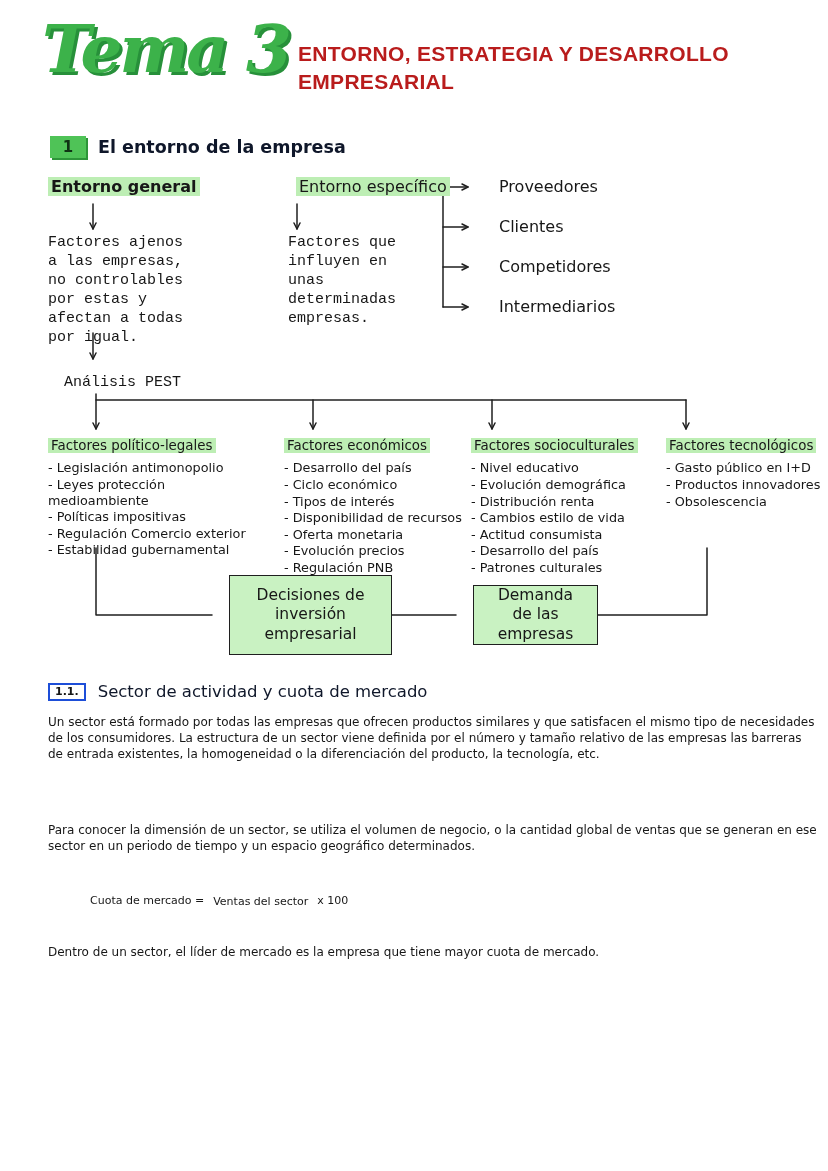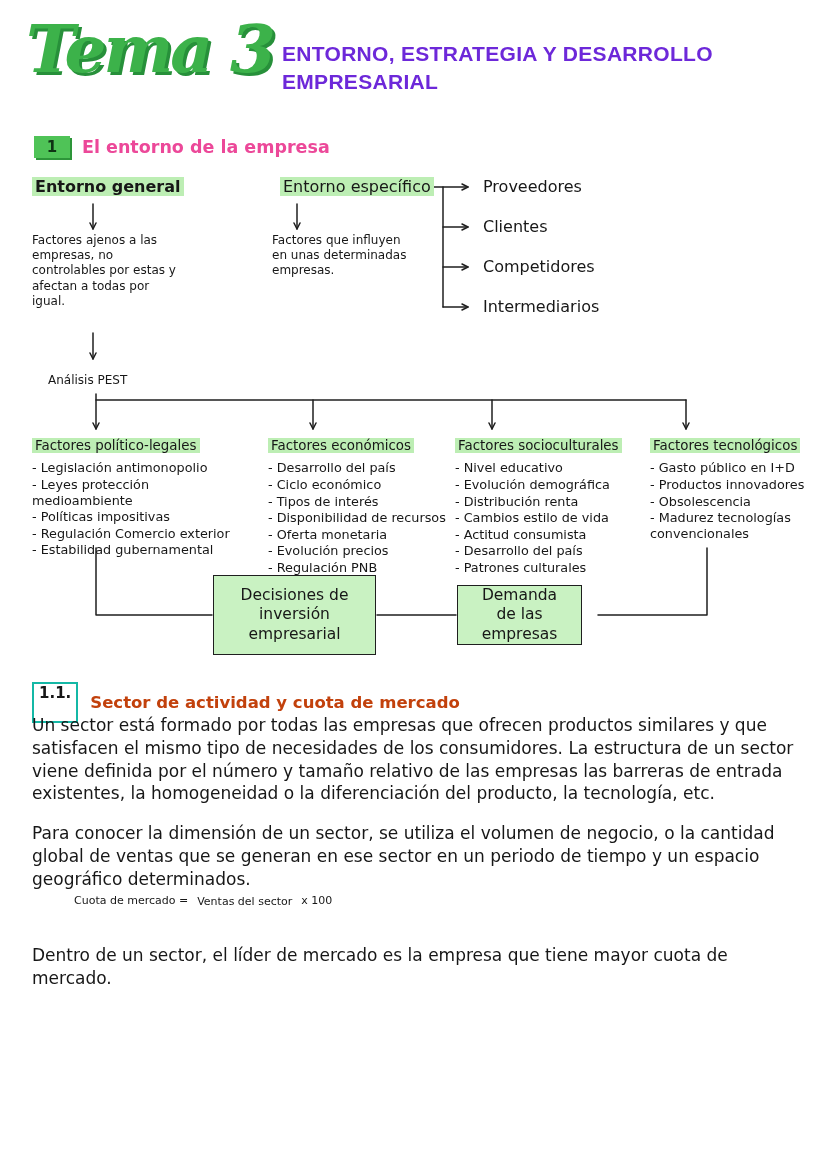--- a/index.html
+++ b/index.html
@@ -1,61 +1,61 @@
 <!DOCTYPE html>
 <html><head>
 <meta charset="utf-8">
 <style>
   * { margin:0; padding:0; box-sizing:border-box; }
   html,body { background:#ffffff; }
   body { font-family:"DejaVu Sans", sans-serif; color:#171717; }
   .page { position:relative; width:828px; height:1171px; background:#ffffff; margin:0 auto; overflow:hidden; }
-  .abs { position:absolute; }
+  .abs { position:absolute;margin-left:16px; }
   svg.connectors { position:absolute; left:0; top:0; width:828px; height:1171px; pointer-events:none; }
 
   .tema-title {
     left:26px; top:16px;
     font-family:"DejaVu Serif", serif; font-style:italic; font-weight:bold;
     font-size:66px; line-height:1; letter-spacing:-3px;
     color:#3cb24a; text-shadow:3px 3px 0 #27903a;
   }
   .subtitle {
     left:282px; top:40px; width:500px;
     font-family:"Liberation Sans", sans-serif;
-    font-size:21px; font-weight:bold; color:#6d28d9; line-height:1.32; letter-spacing:0.3px;
+    font-size:21px; font-weight:bold; color:#b91c1c; line-height:1.32; letter-spacing:0.3px;
   }
 
   .sec1-head { left:34px; top:136px; display:flex; align-items:center; gap:12px; }
   .sec1-num {
     background:#4fc357; color:#0f3314; font-weight:bold; font-size:15px;
     width:36px; text-align:center; padding:2px 0; box-shadow:2px 2px 0 #2d9539;
   }
-  .sec1-title { font-weight:bold; font-size:17.5px; color:#ec4899; }
+  .sec1-title { font-weight:bold; font-size:17.5px; color:#0f172a; }
 
   .hl { background:#bdeeb4; padding:0 3px; display:inline; }
 
   .dg-label { font-size:16px; }
-  .dg-text  { font-size:12px; line-height:1.27; }
+  .dg-text  { font-size:15px; line-height:1.27;font-family:Liberation Mono, monospace; }
   .dg-item  { font-size:16px; }
 
   .pest-col  { font-size:12.8px; line-height:1.22; }
   .pest-head { font-size:13.4px; margin-bottom:6px; white-space:nowrap; }
   .pest-item { margin-bottom:1px; }
 
   .green-box {
     background:#c9f2c2; border:1.6px solid #1f1f1f;
     display:flex; align-items:center; justify-content:center; text-align:center;
     font-size:15.5px; line-height:1.25; padding:4px 12px;
   }
 
   .sec2-head { left:32px; top:682px; display:flex; align-items:center; gap:12px; }
-  .sec2-num  { border:2px solid #14b8a6; font-weight:bold; font-size:15px; padding:0 5px 19px; background:#fff; }
-  .sec2-title{ font-weight:bold; font-size:16.5px; color:#c2410c; }
+  .sec2-num  { border:2px solid #1d4ed8; font-weight:bold; font-size:11px; padding:0 5px 1px; background:#fff; }
+  .sec2-title{ font-weight:normal; font-size:16.5px; color:#0f172a; }
 
-  .para { left:32px; width:772px; font-size:17px; line-height:1.34; }
+  .para { left:32px; width:772px; font-size:12px; line-height:1.34; }
 
   .formula { left:74px; top:893px; display:flex; align-items:center; font-size:11px; }
   .frac { display:inline-flex; flex-direction:column; text-align:center; margin:0 9px; }
   .frac .fnum { border-bottom:1.7px solid #171717; padding:0 5px 2px; }
   .frac .fden { padding-top:2px; }
 </style>
 </head>
 <body>
 
 <div class="page">
@@ -147,21 +147,20 @@
     <div class="pest-item">- Actitud consumista</div>
     <div class="pest-item">- Desarrollo del país</div>
     <div class="pest-item">- Patrones culturales</div>
   </div>
 
   <div class="abs pest-col" style="left:650px; top:438px; width:160px;">
     <div class="pest-head"><span class="hl">Factores tecnológicos</span></div>
     <div class="pest-item">- Gasto público en I+D</div>
     <div class="pest-item">- Productos innovadores</div>
     <div class="pest-item">- Obsolescencia</div>
-    <div class="pest-item">- Madurez tecnologías convencionales</div>
   </div>
 
   <div class="abs green-box" style="left:213px; top:575px; width:163px; height:80px;">Decisiones de inversión empresarial</div>
   <div class="abs green-box" style="left:457px; top:585px; width:125px; height:60px;">Demanda de las empresas</div>
 
   <div class="abs sec2-head">
     <span class="sec2-num">1.1.</span>
     <span class="sec2-title">Sector de actividad y cuota de mercado</span>
   </div>
 

